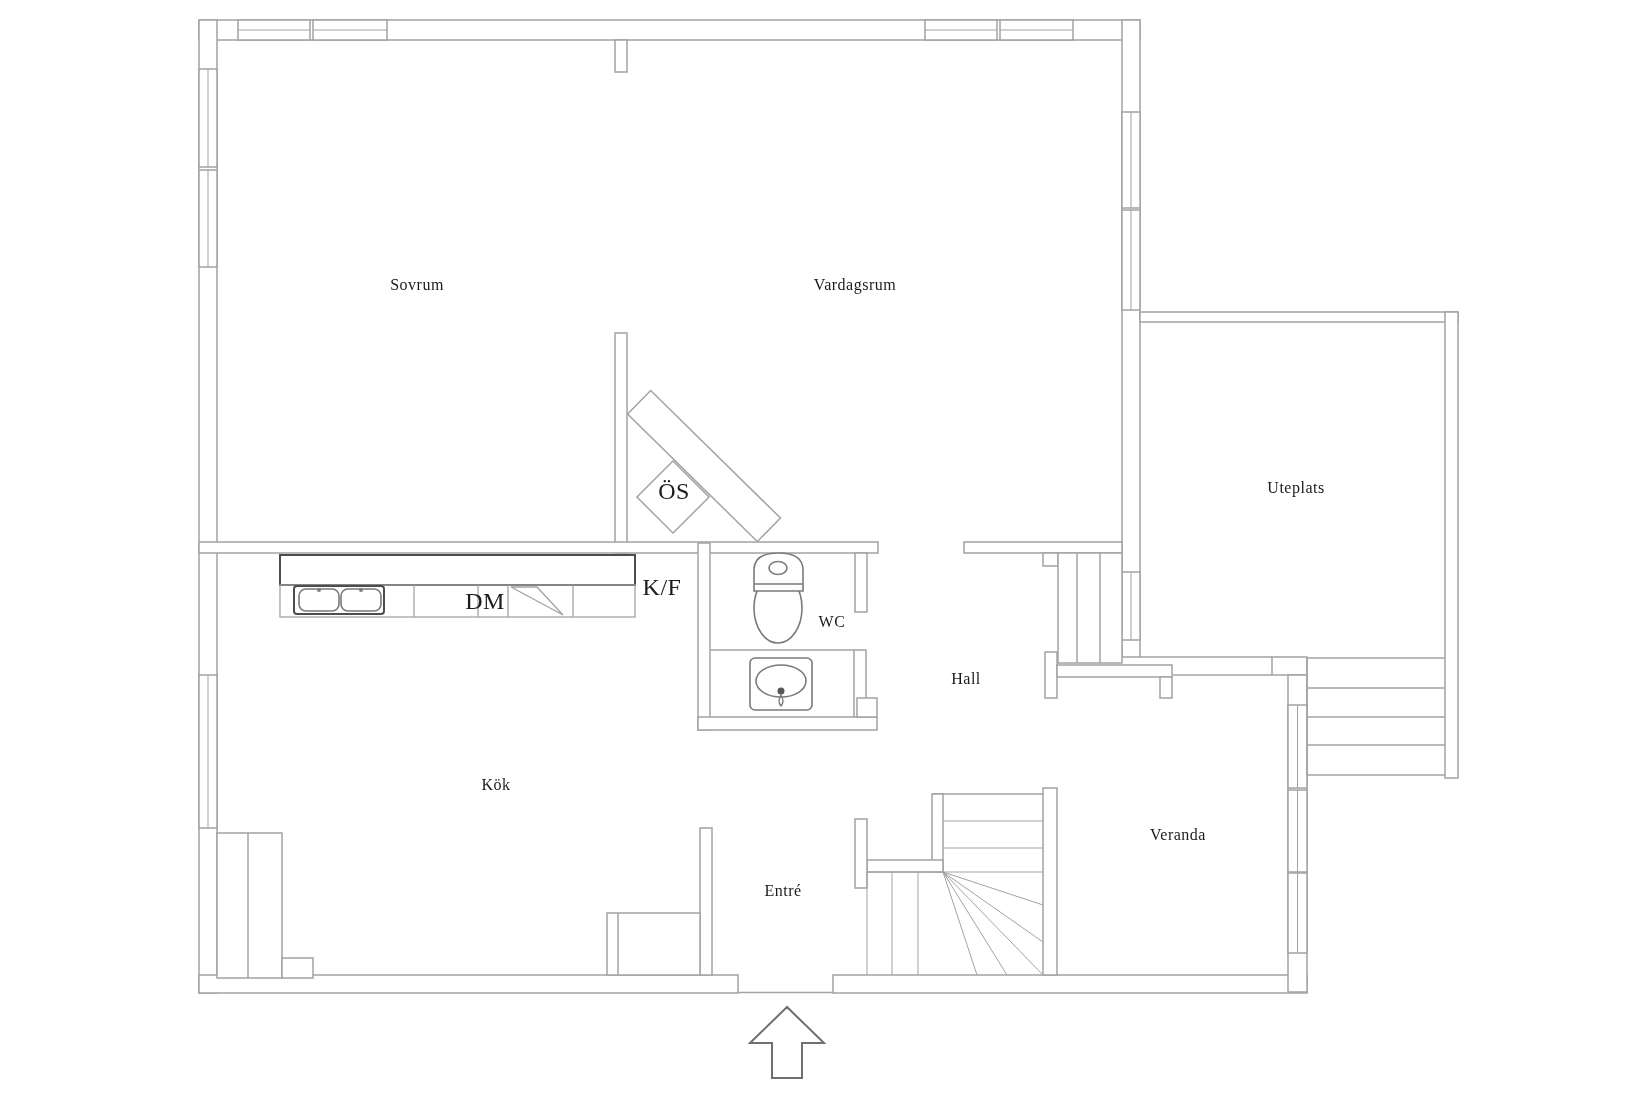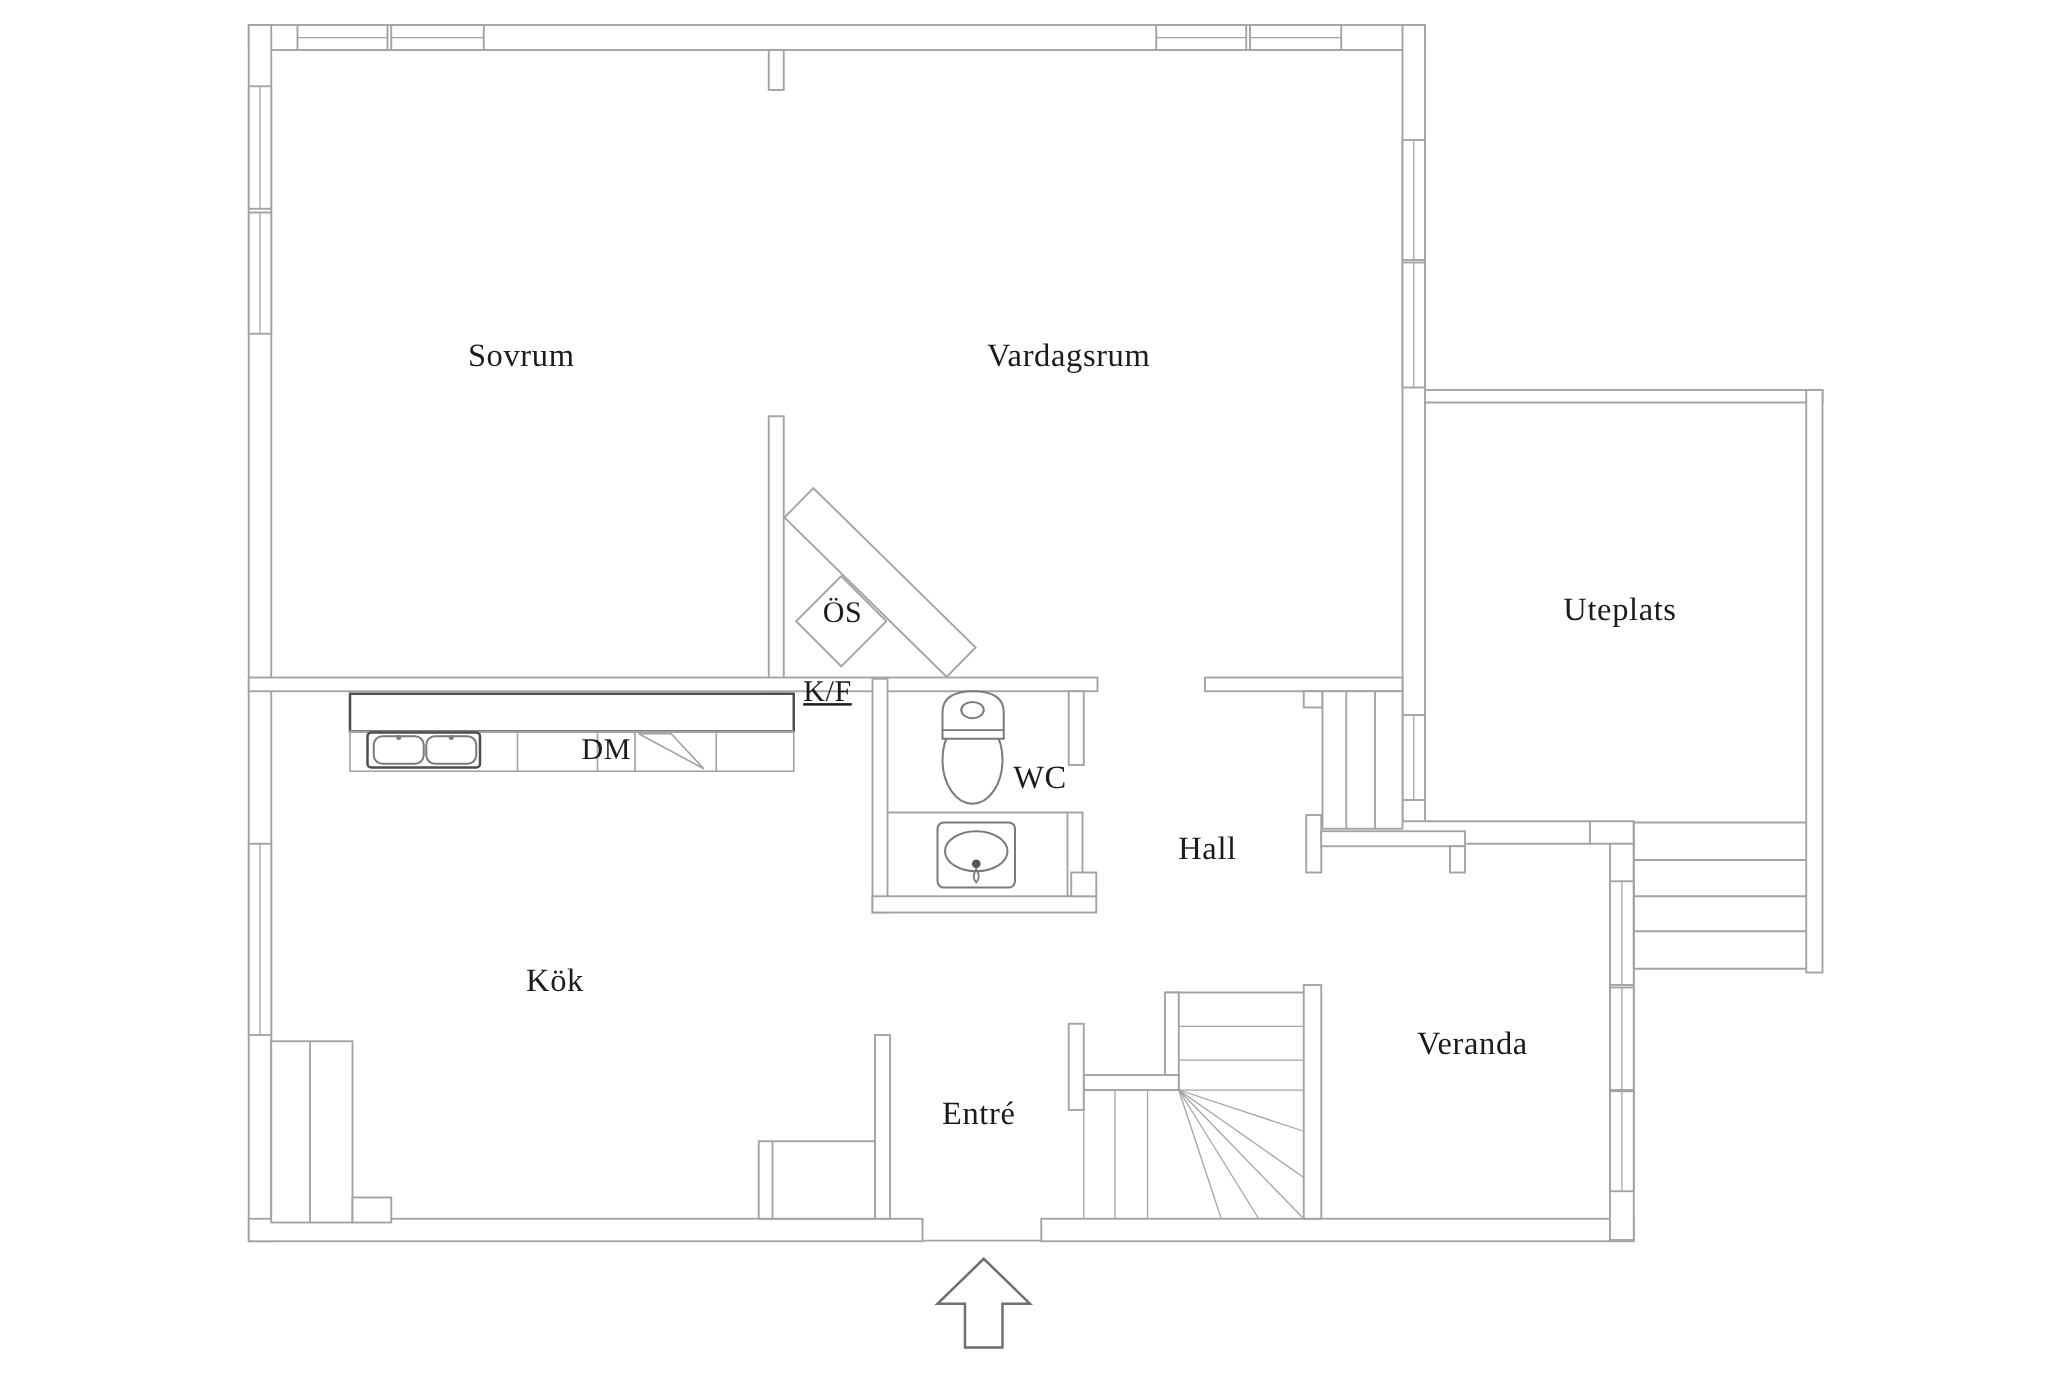--- a/index.html
+++ b/index.html
@@ -1,32 +1,32 @@
 <!DOCTYPE html>
 <html><head>
 <meta charset="utf-8">
 <style>
   html,body{margin:0;padding:0;background:#ffffff;}
   #stage{position:relative;width:1650px;height:1100px;background:#ffffff;overflow:hidden;
          font-family:"Liberation Serif","DejaVu Serif",serif;}
   #plan-svg{position:absolute;left:0;top:0;width:1650px;height:1100px;}
   .room-label,.anno-label{position:absolute;transform:translate(-50%,-50%);
         color:#1b1b1b;white-space:nowrap;letter-spacing:.5px;}
-  .room-label{font-size:26px;}
+  .room-label{font-size:16px;}
   .anno-label{font-size:24px;}
   
   .lbl-sovrum{left:417px;top:285px;}
   .lbl-vardagsrum{left:855px;top:285px;}
   .lbl-uteplats{left:1296px;top:488px;text-align:right;}
   .lbl-os{left:674px;top:491px;}
-  .lbl-kf{left:662px;top:554px;text-decoration:underline;}
+  .lbl-kf{left:662px;top:587px;}
   .lbl-dm{left:445px;top:601px;margin-left:40px;}
   .lbl-wc{left:832px;top:622px;text-align:right;}
   .lbl-hall{left:966px;top:679px;}
-  .lbl-kok{left:444px;top:785px;}
+  .lbl-kok{left:496px;top:785px;}
   .lbl-veranda{left:1178px;top:835px;text-align:right;}
   .lbl-entre{left:783px;top:849px;margin-top:42px;}
   
   .wall{fill:#ffffff;stroke:#a3a3a3;stroke-width:1.5;}
   .wline{stroke:#a3a3a3;stroke-width:1.5;fill:none;}
   .thin{stroke:#a3a3a3;stroke-width:1;fill:none;}
   .win{fill:#ffffff;stroke:#a3a3a3;stroke-width:1.5;}
   .fixture{fill:#ffffff;stroke:#7a7a7a;stroke-width:1.6;}
   .fixline{stroke:#7a7a7a;stroke-width:1.4;fill:none;}
   .counter{fill:#ffffff;stroke:#4d4d4d;stroke-width:2;}

